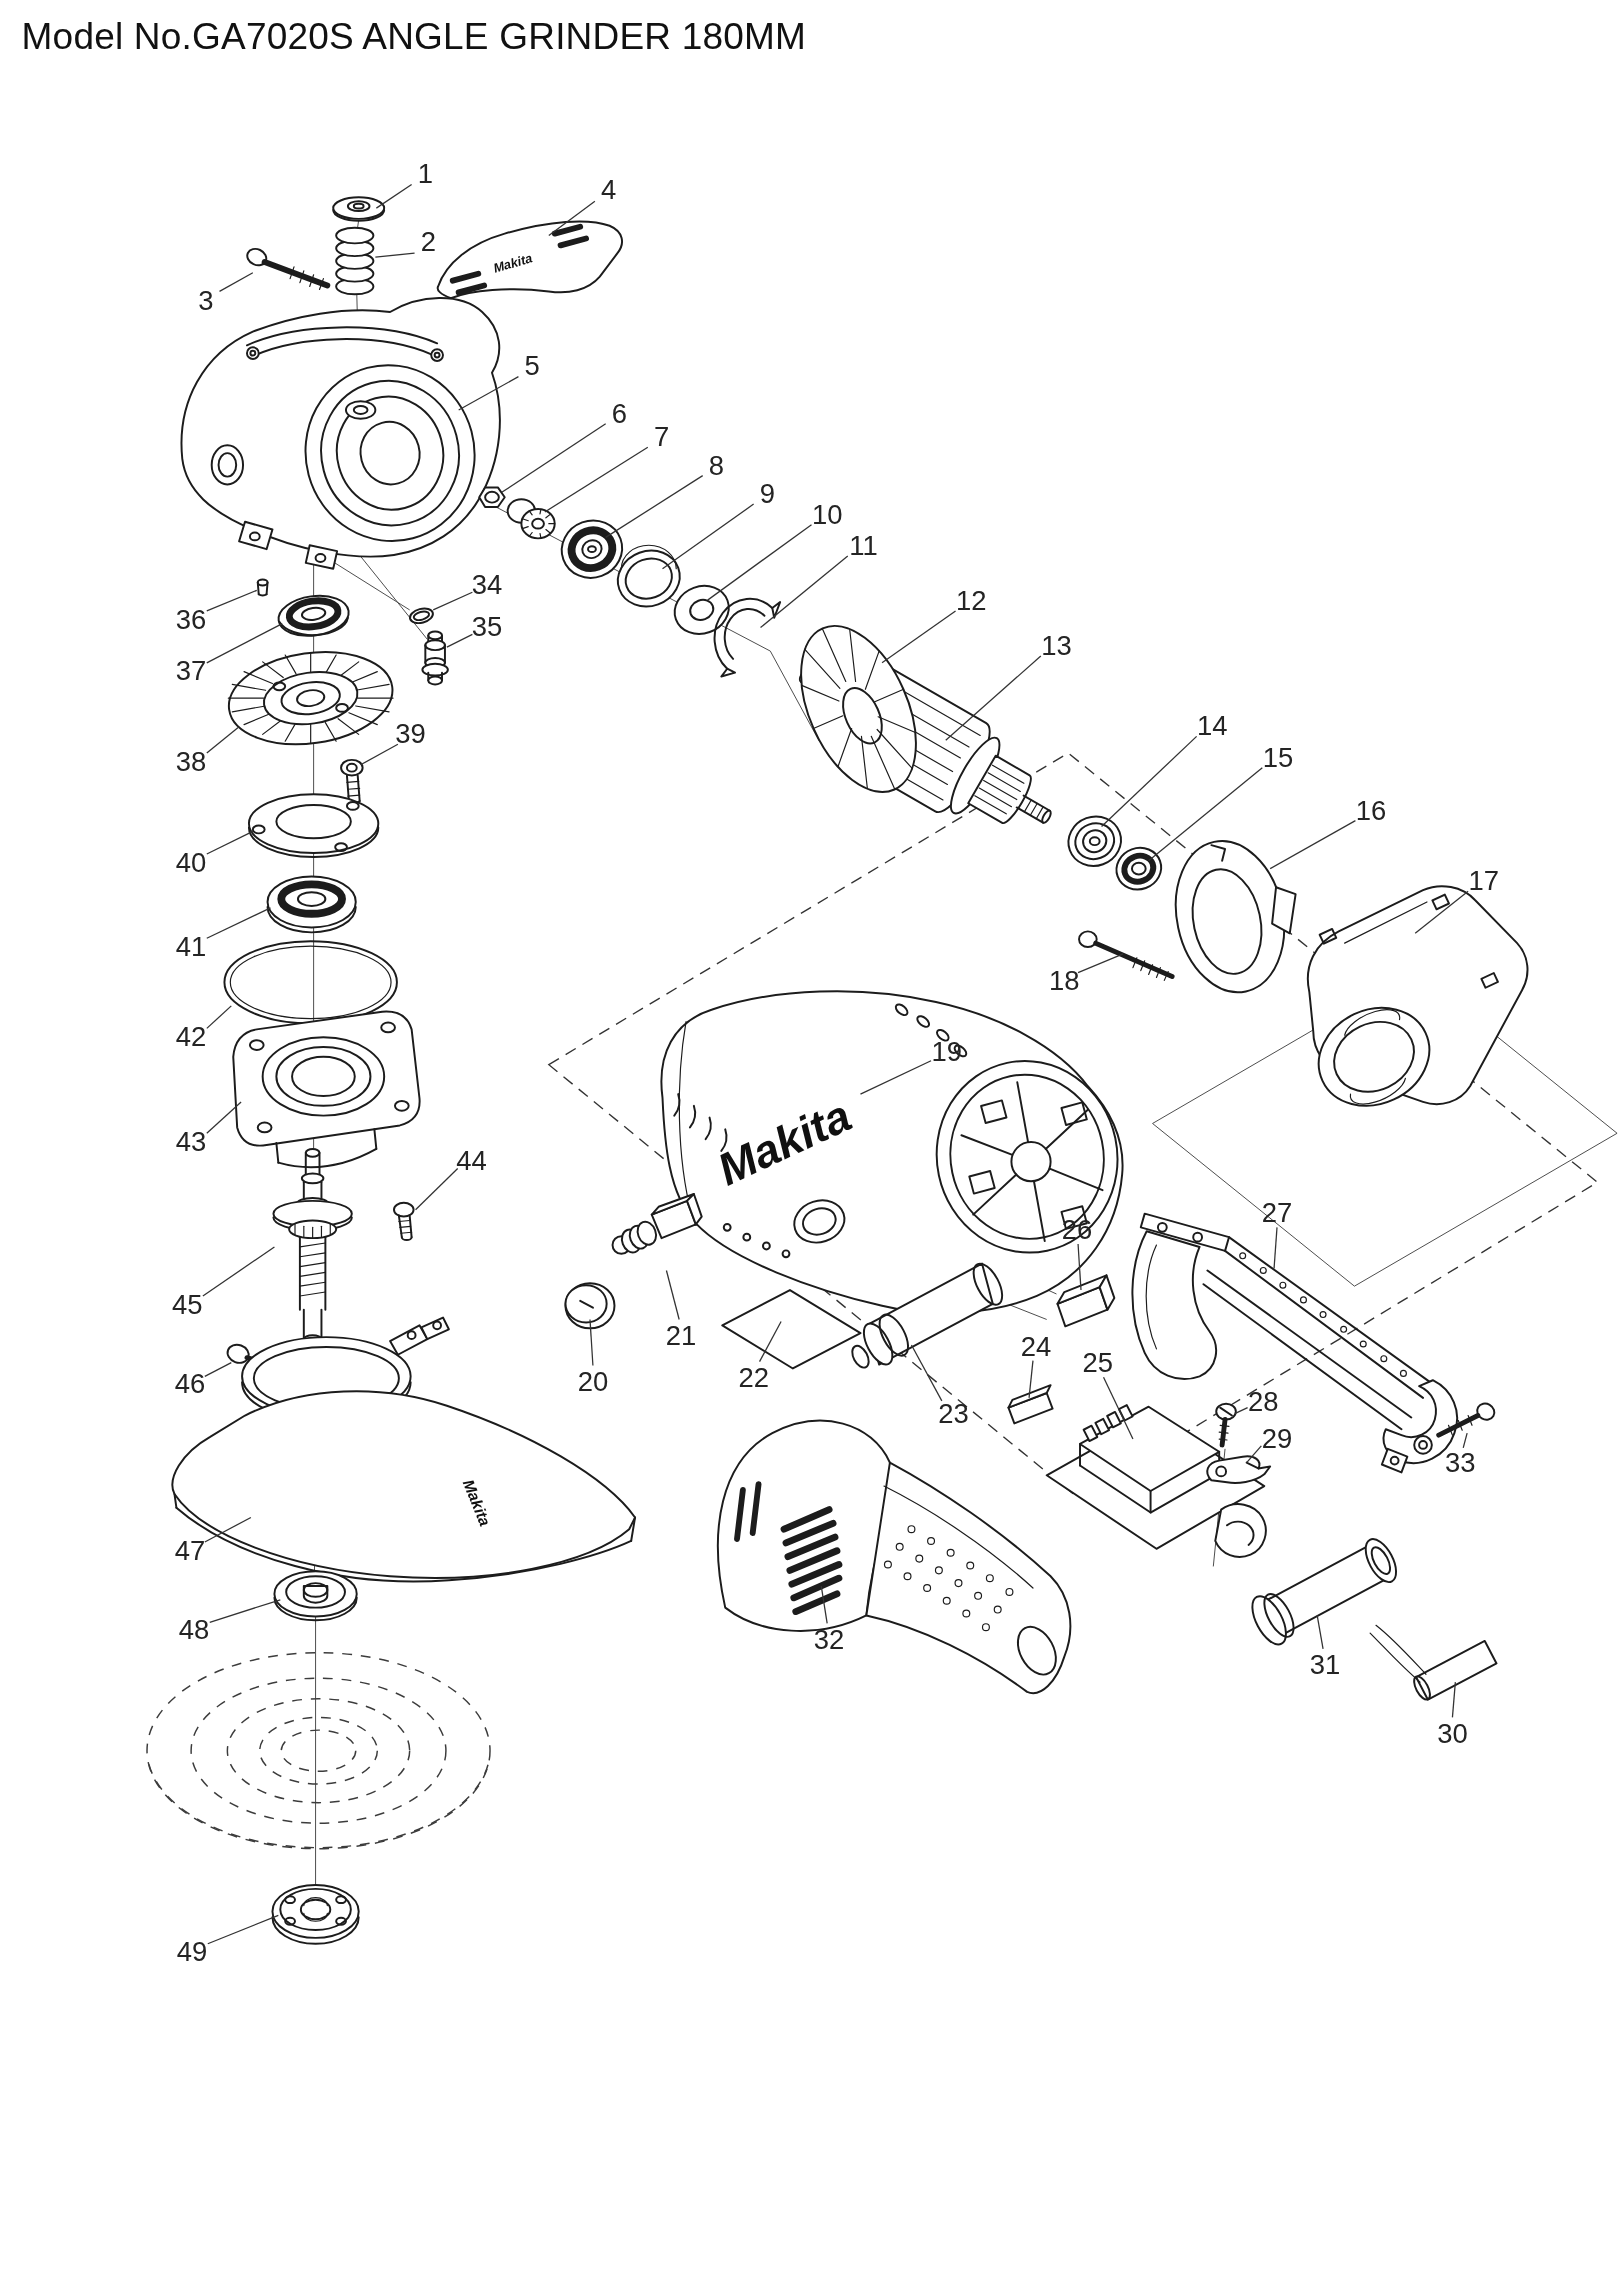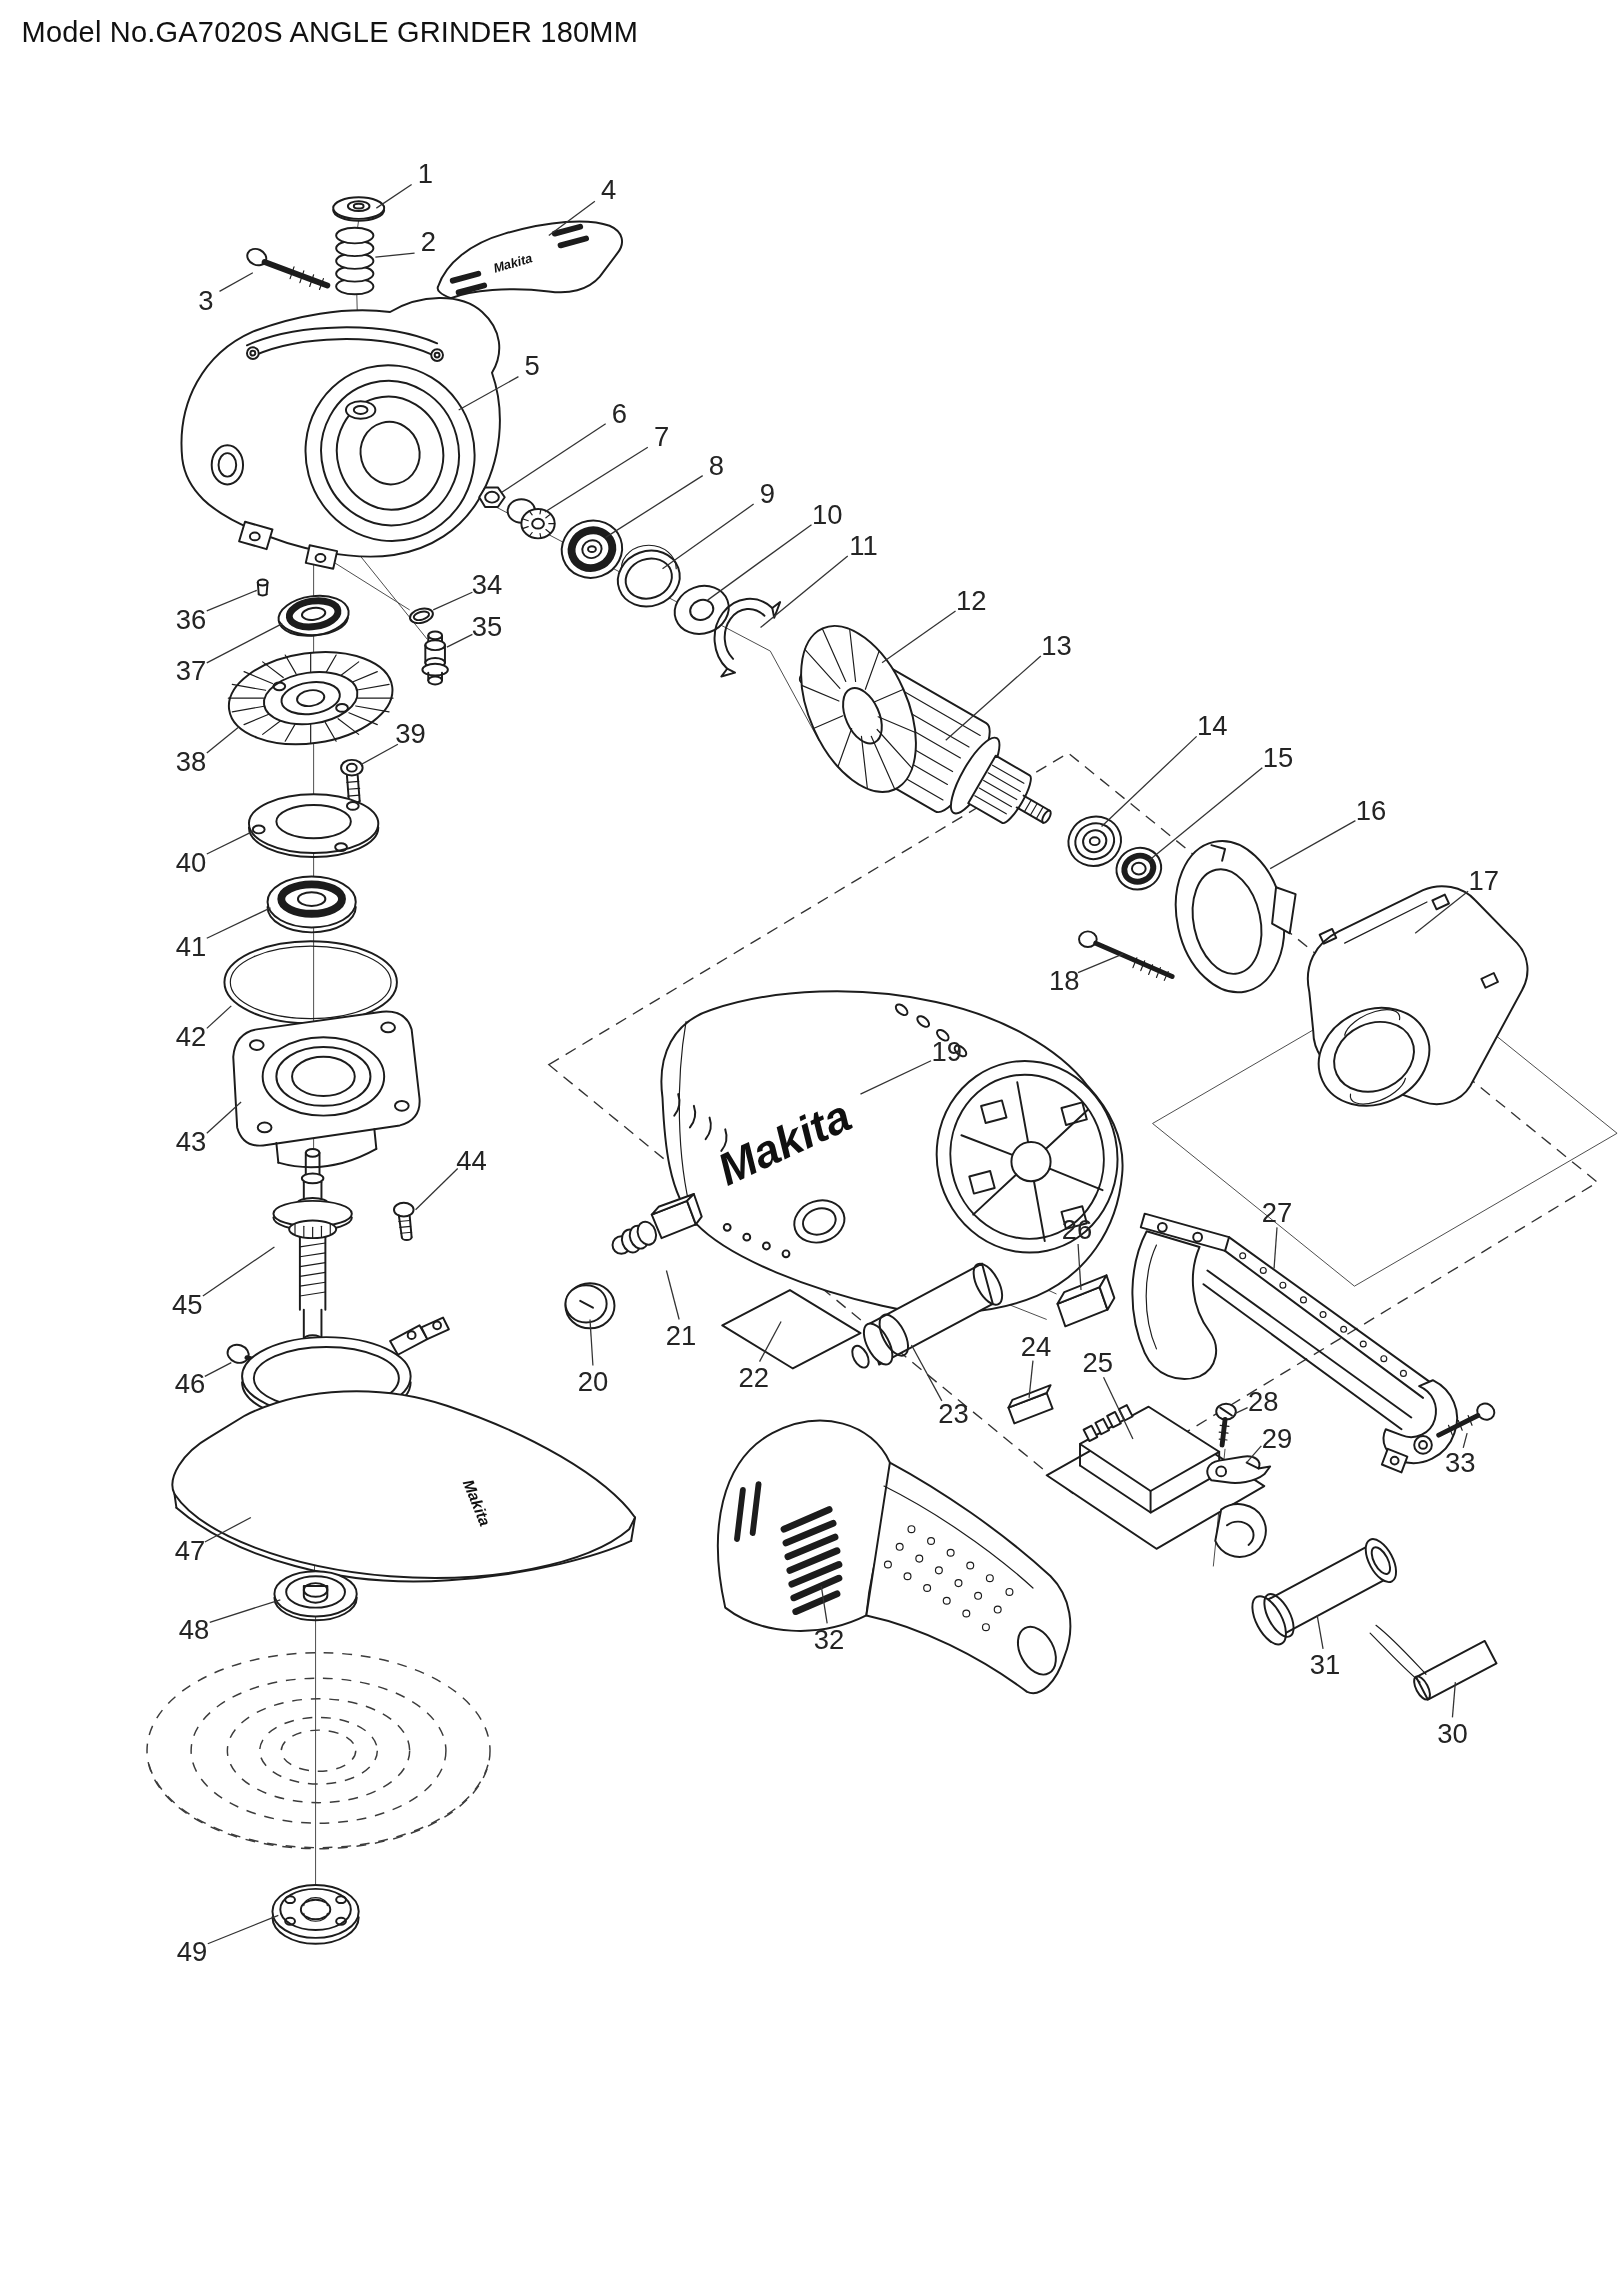--- a/index.html
+++ b/index.html
@@ -1,17 +1,17 @@
 <!DOCTYPE html>
 <html><head>
 <meta charset="utf-8">
 <style>
   html,body{margin:0;padding:0;background:#fff;}
   .page{position:relative;width:1621px;height:2293px;background:#fff;font-family:"Liberation Sans",sans-serif;overflow:hidden;}
-  .title{position:absolute;left:21.6px;top:15.7px;font-size:29px;color:#111;letter-spacing:0.2px;}
+  .title{position:absolute;left:21.6px;top:15.7px;font-size:37px;color:#111;letter-spacing:0.2px;}
   svg{position:absolute;left:0;top:0;}
   .s{stroke:#1c1c1c;stroke-width:2;fill:none;stroke-linecap:round;stroke-linejoin:round;}
   .f{fill:#ffffff;}
   .sw5{stroke-width:5;}
   .sw6{stroke-width:6;}
   .sw7{stroke-width:7;}
   .sw8{stroke-width:8;}
   .thin{stroke-width:1.2;}
   .proj{stroke:#4a4a4a;stroke-width:1;fill:none;}
   .dash{stroke:#333;stroke-width:1.4;fill:none;stroke-dasharray:12 8;}

